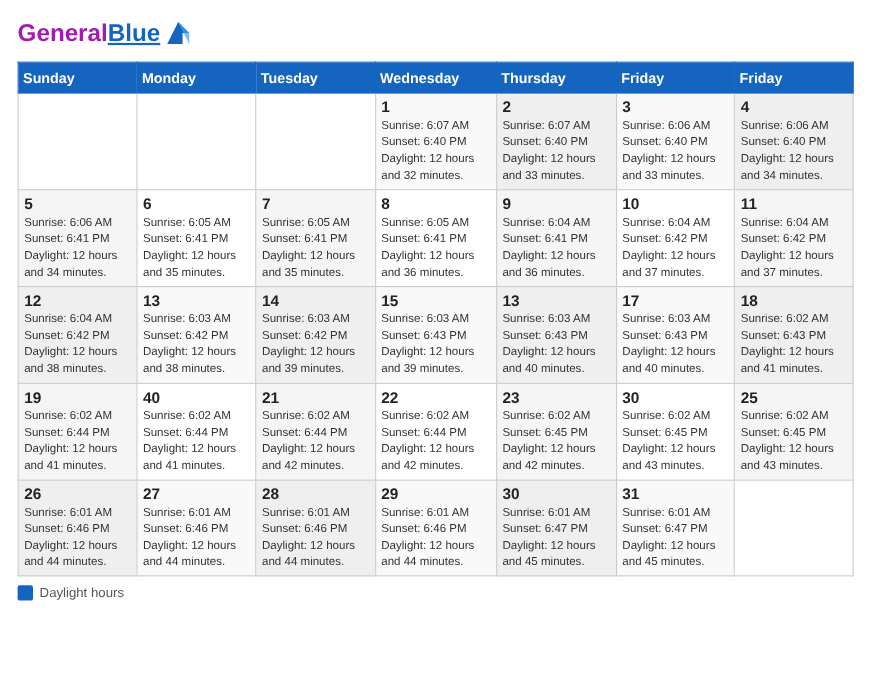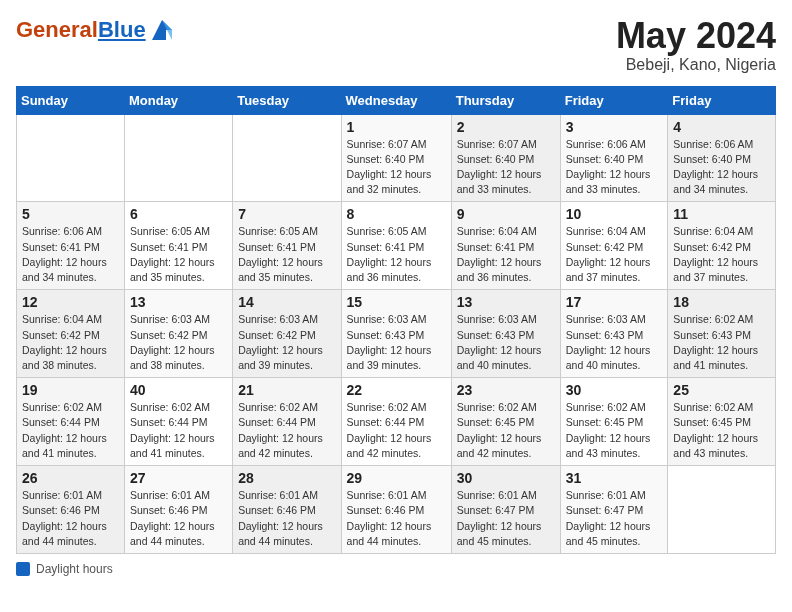--- a/index.html
+++ b/index.html
@@ -18,21 +18,21 @@
     }
     .logo {
       display: flex;
       align-items: center;
     }
     .logo-text {
       font-size: 22px;
       font-weight: bold;
       line-height: 1.1;
     }
-    .logo-general { color: #c2410c; }
+    .logo-general { color: #a21caf; }
     .logo-blue { color: #1565c0; text-decoration: underline; }
     .logo-icon {
       width: 28px;
       height: 28px;
       margin-left: 2px;
     }
     .title-block {
       text-align: right;
     }
     .month-year {
@@ -120,24 +120,20 @@
         <span class="logo-text">
           <span class="logo-general">General</span><span class="logo-blue">Blue</span>
         </span>
         <svg class="logo-icon" viewBox="0 0 28 28" xmlns="http://www.w3.org/2000/svg">
           <polygon points="4,24 14,4 24,14 18,14 18,24" fill="#1565c0"></polygon>
           <polygon points="14,4 24,14 24,24" fill="#42a5f5" opacity="0.7"></polygon>
         </svg>
       </div>
     </div>
   </div>
-  <div class="title-block">
-    <div class="month-year">May 2024</div>
-    <div class="location">Bebeji, Kano, Nigeria</div>
-  </div>
 </div>
 
 <table>
   <thead>
     <tr>
     <th>Sunday</th>
         <th>Monday</th>
         <th>Tuesday</th>
         <th>Wednesday</th>
         <th>Thursday</th>

